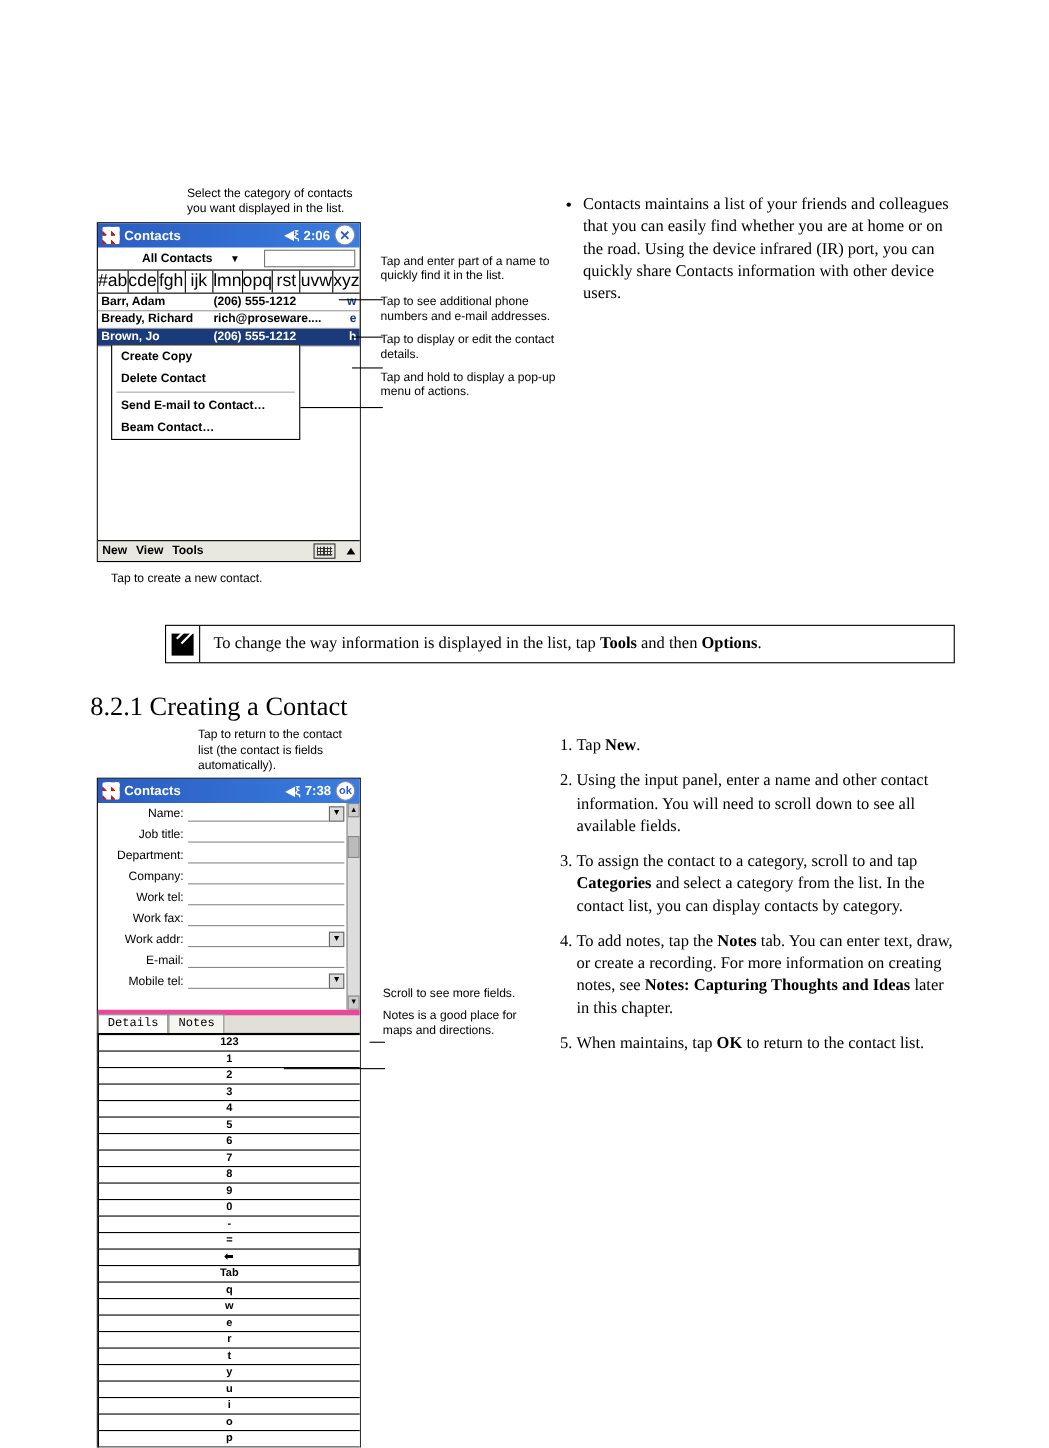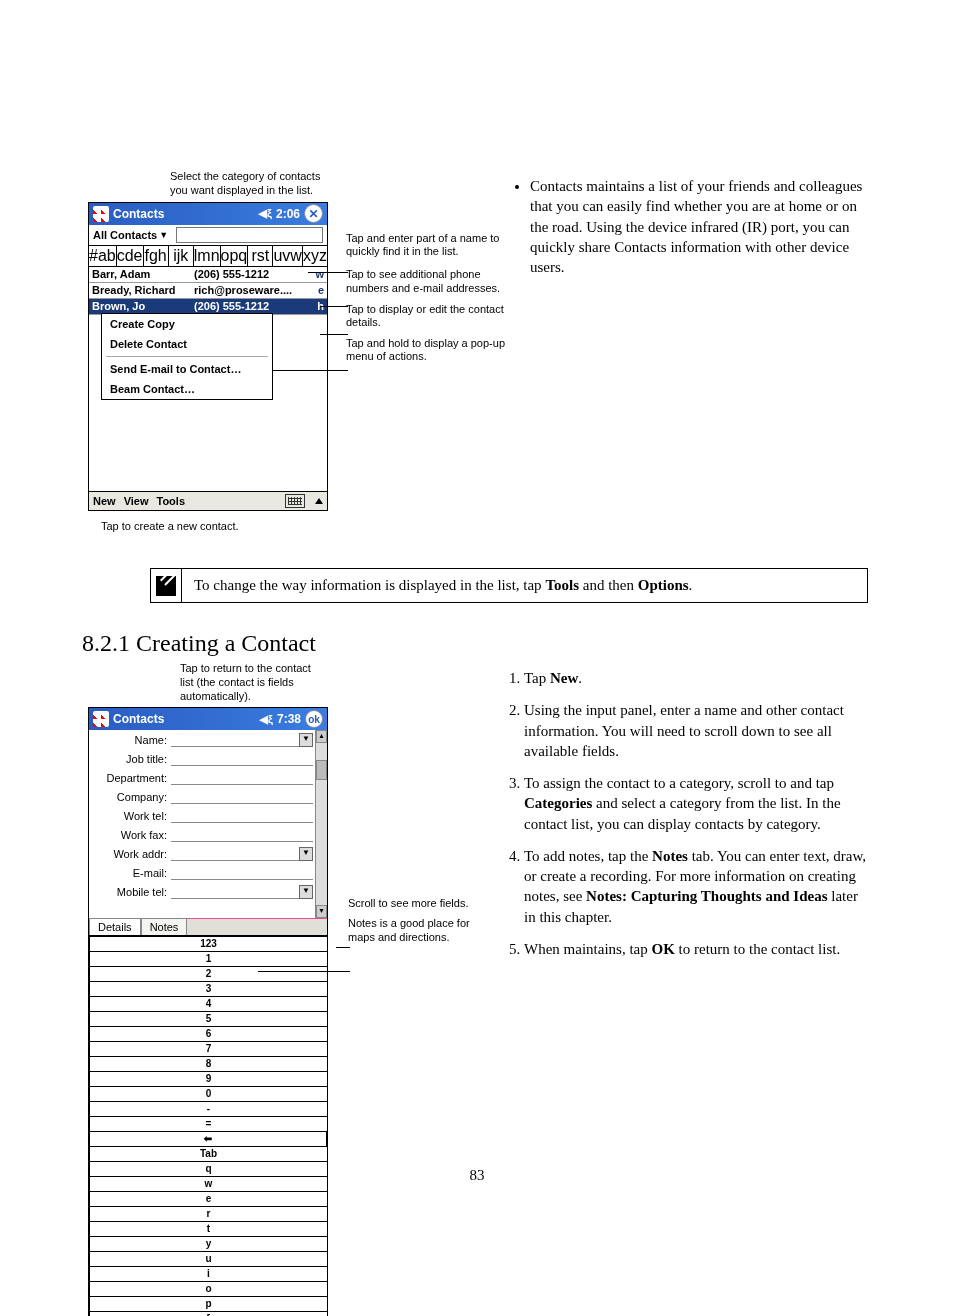--- a/index.html
+++ b/index.html
@@ -109,22 +109,23 @@
   }
 
   .dev-body {
     font-family: Tahoma, Arial, sans-serif;
     font-size: 11px;
   }
   .filter-row {
     padding: 2px 4px;
     display: flex;
     align-items: center;
-    gap: 2px;
+    gap: 16px;
     font-weight: bold;
+    margin-left: 36px;
   }
   .filter-row .dd { font-size: 9px; }
   .search-box {
     flex: 1;
     height: 14px;
     border: 1px solid #777;
     background: #fff;
     margin-left: 6px;
   }
   .alpha-tabs {
@@ -319,21 +320,22 @@
     width: 11px;
     background: #ddd;
     border-left: 1px solid #888;
   }
   .sb-btn { height: 11px; background: #ccc; border: 1px solid #888; font-size: 8px; text-align: center; line-height: 9px; }
   .sb-thumb { position: absolute; left: 0; right: 0; top: 30px; height: 18px; background: #bbb; border: 1px solid #888; }
 
   .tabs {
     display: flex;
     background: #e0e0d8;
-    border-top: 1px solid #ec4899;
+    border-top: 5px solid #ec4899;
+    font-family: Liberation Mono, monospace;
   }
   .tabs span {
     padding: 2px 8px;
     font-size: 11px;
     border: 1px solid #888;
     border-bottom: none;
     margin-top: -1px;
     background: #f5f5f0;
   }
   .tabs span.active { background: #fff; }
@@ -647,14 +649,13 @@
   <div class="col-right2">
     <ol>
       <li><span>Tap </span><b>New</b><span>.</span></li>
       <li><span>Using the input panel, enter a name and other contact information. You will need to scroll down to see all available fields.</span></li>
       <li><span>To assign the contact to a category, scroll to and tap </span><b>Categories</b><span> and select a category from the list. In the contact list, you can display contacts by category.</span></li>
       <li><span>To add notes, tap the </span><b>Notes</b><span> tab. You can enter text, draw, or create a recording. For more information on creating notes, see </span><b>Notes: Capturing Thoughts and Ideas</b><span> later in this chapter.</span></li>
       <li><span>When maintains, tap </span><b>OK</b><span> to return to the contact list.</span></li>
     </ol>
   </div>
 
-  <div class="pgnum">83</div>
 </div>
 
 </body></html>

